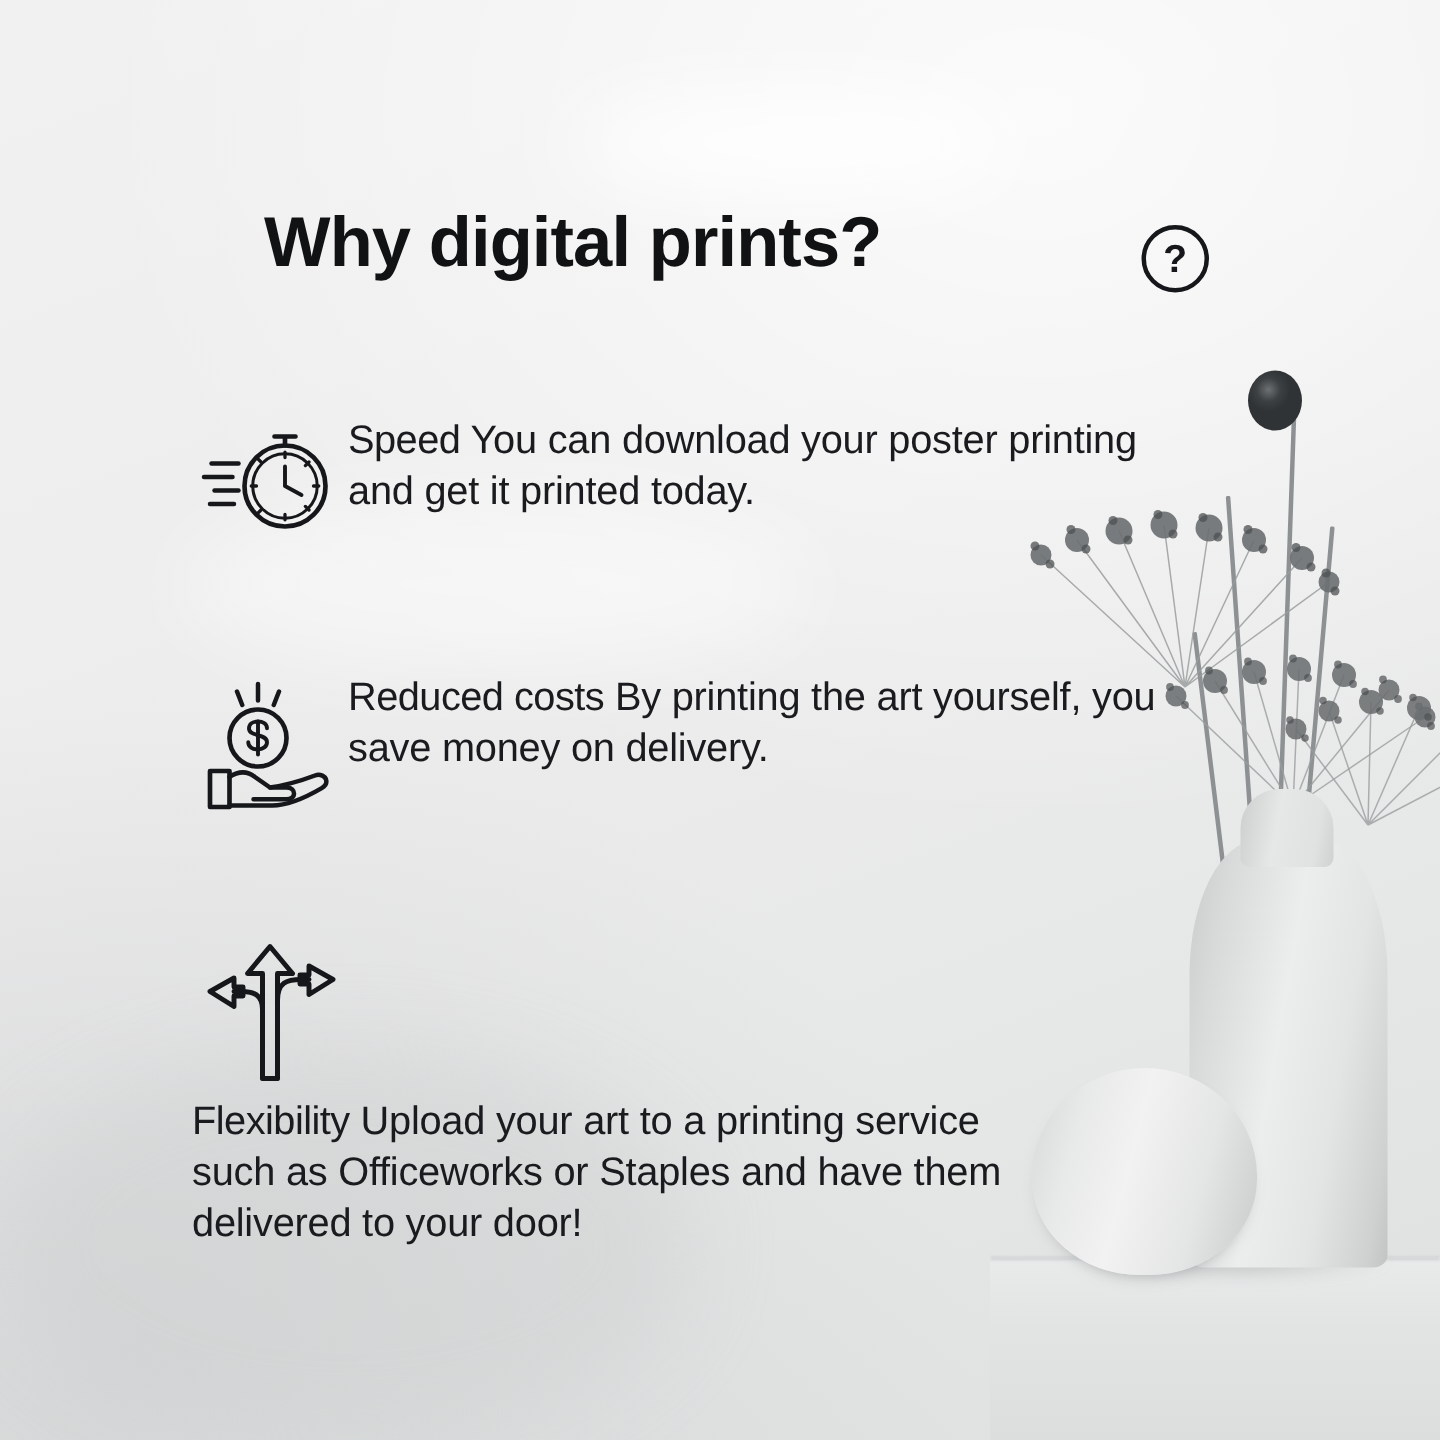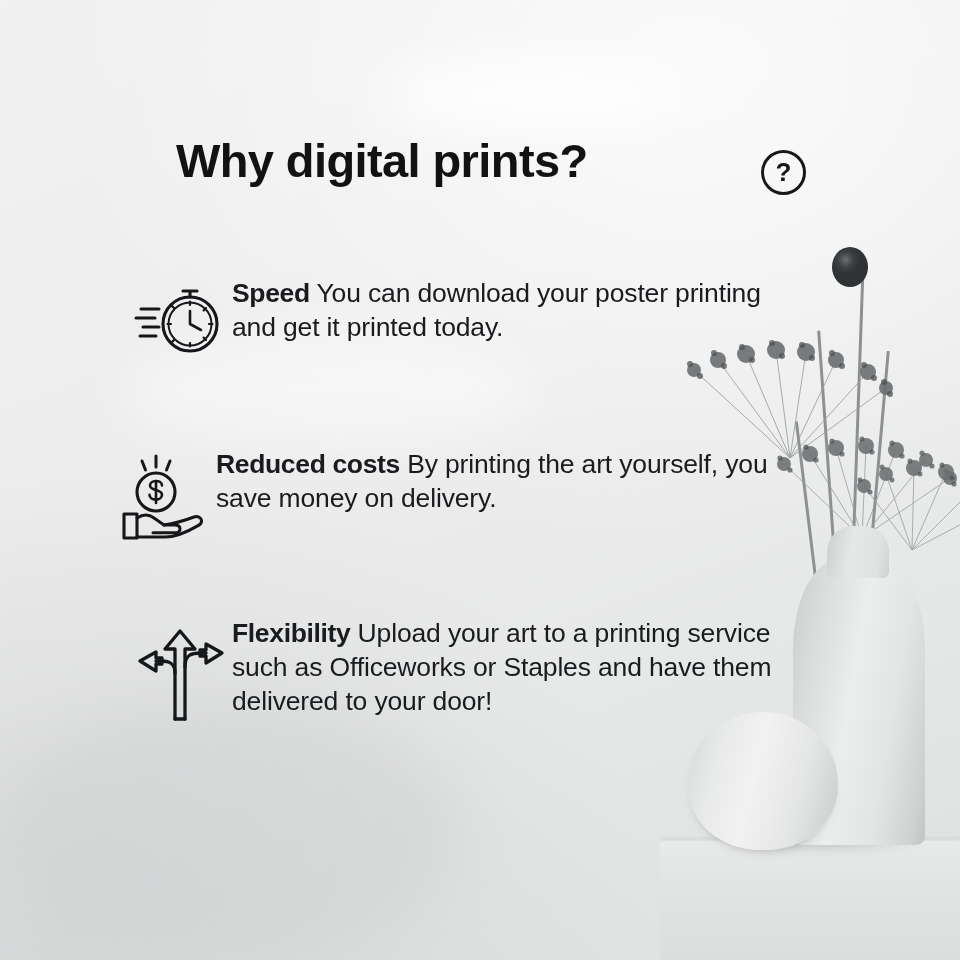--- a/index.html
+++ b/index.html
@@ -37,36 +37,36 @@
     box-sizing:border-box;background:transparent;
   }
   .help-btn span{
     font-size:26px;font-weight:700;color:#15171a;line-height:1;
     transform:translateY(-1px);
   }
 
   
   .feature{position:absolute;display:flex;align-items:flex-start;}
   .f1{left:128px;top:272px;}
-  .f2{left:112px;top:443px;justify-content:space-between;}
-  .f3{left:128px;top:612px;}
+  .f2{left:128px;top:443px;justify-content:space-between;}
+  .f3{left:128px;top:612px;flex-direction:column;}
 
   .ficon{width:104px;flex:0 0 104px;display:flex;align-items:center;justify-content:center;}
   .ficon svg{display:block;}
   .f1 .ficon{height:82px;padding-top:6px;}
   .f2 .ficon{height:96px;padding-top:6px;}
   .f3 .ficon{height:104px;padding-top:10px;}
 
   .ftext{
     padding-top:4px;
     font-size:26.5px;line-height:34px;color:#191b1e;
     max-width:560px;letter-spacing:-0.15px;
   }
   .f3 .ftext{max-width:570px;}
-  .ftext b{font-weight:700;letter-spacing:-0.35px;}
+  .ftext b{font-weight:400;letter-spacing:-0.35px;}
 
   
   .photo{
     position:absolute;right:0;top:0;width:300px;height:960px;
     overflow:hidden;pointer-events:none;
   }
   .surface{
     position:absolute;left:0;right:0;top:838px;height:122px;
     background:linear-gradient(180deg,#e9eaea 0%,#e2e3e3 40%,#dcdddd 100%);
   }

